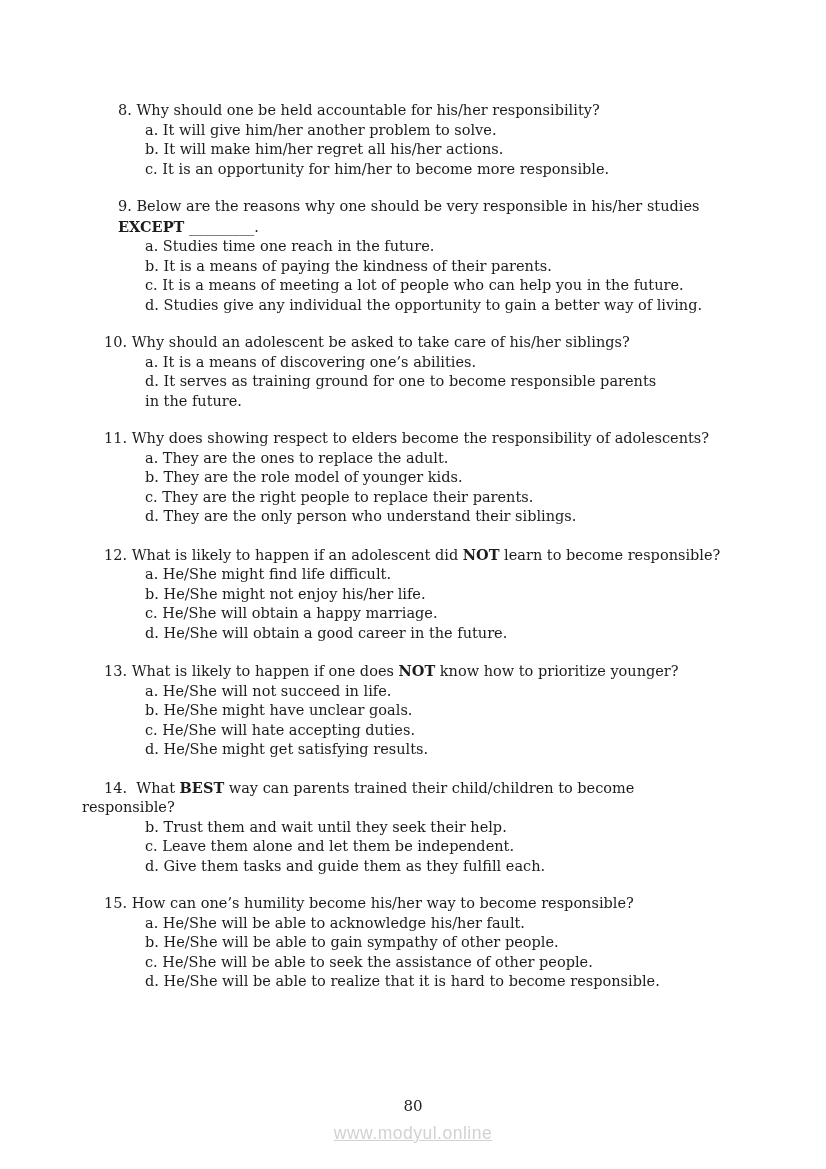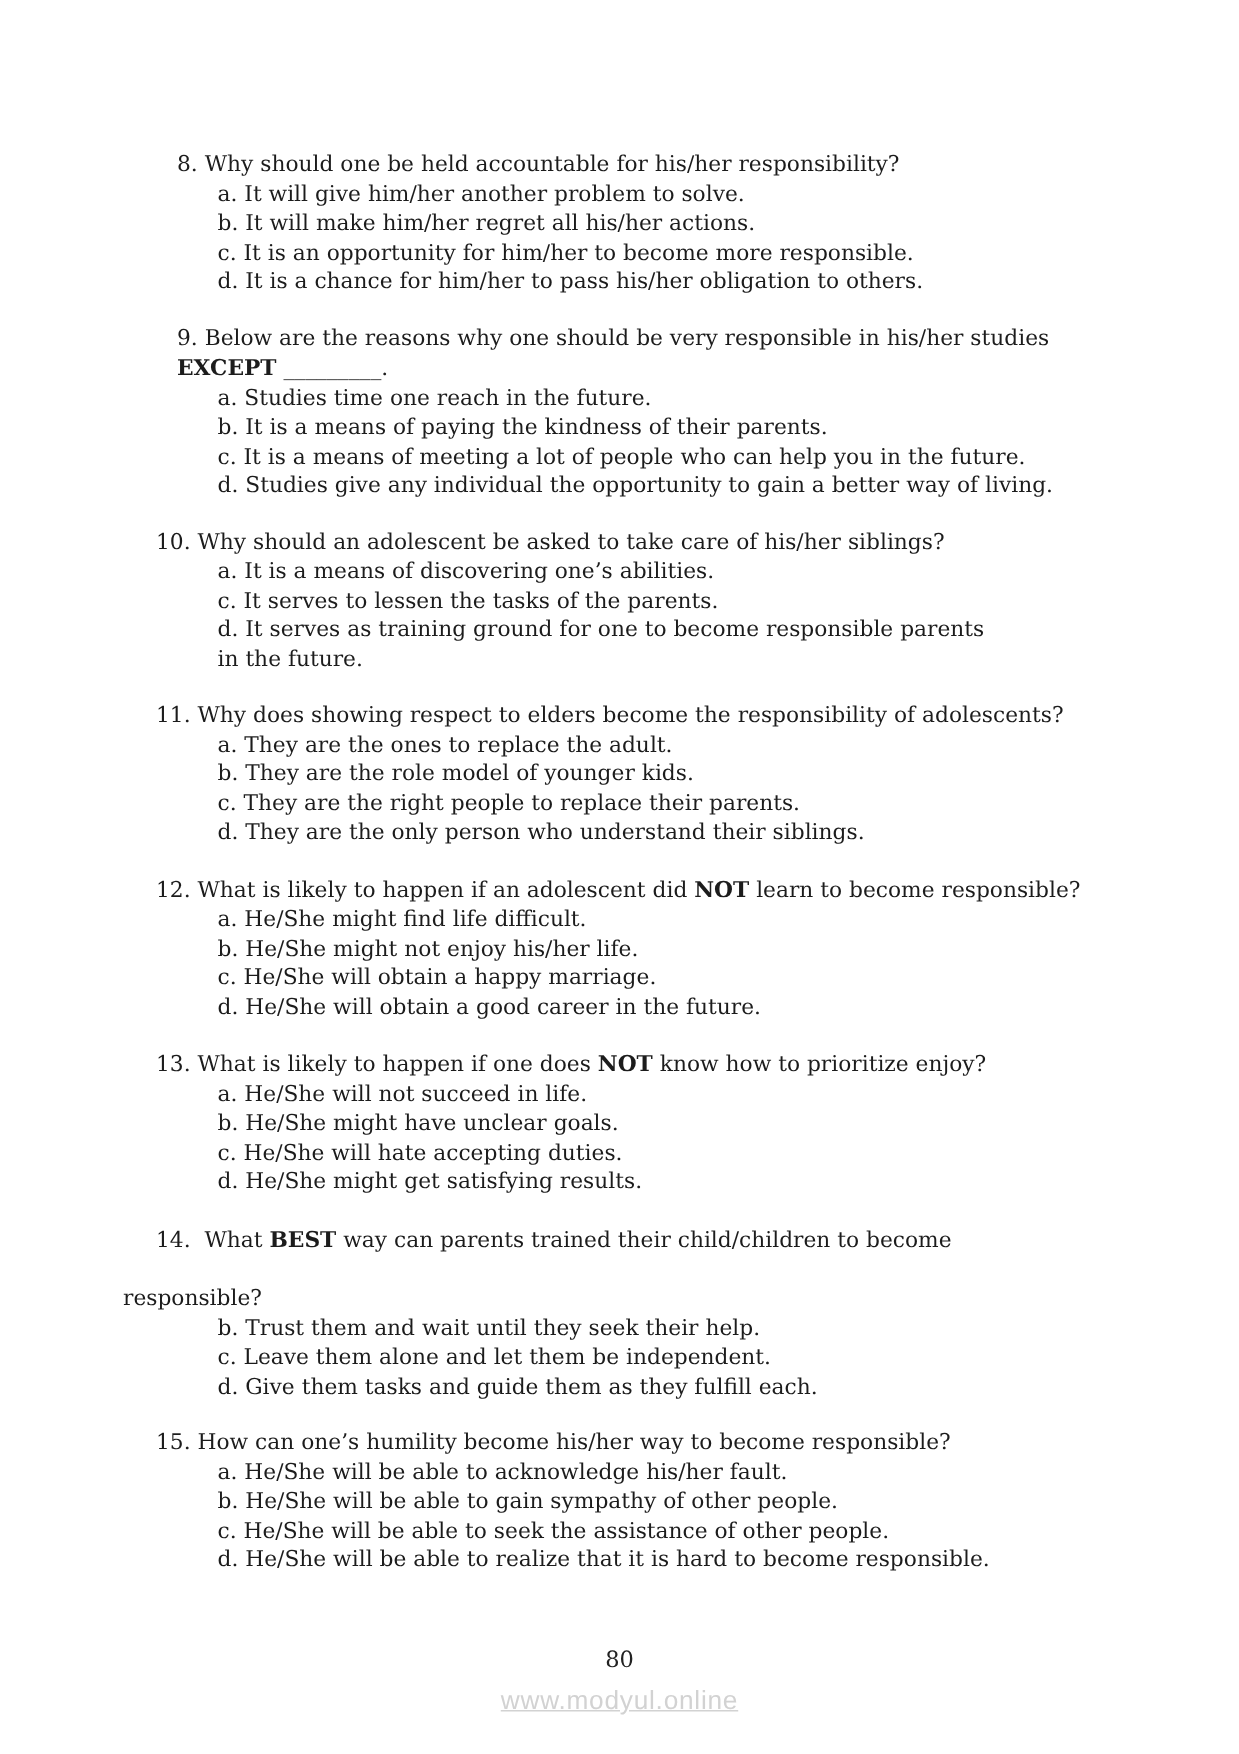--- a/index.html
+++ b/index.html
@@ -22,21 +22,21 @@
     padding: 101px 40px 0 82px;
   }
   .questions { }
   .question { margin-bottom: 18px; }
   .line {
     line-height: 19.5px;
     white-space: pre;
   }
   .l-q1  { padding-left: 36px; }  
   .l-q2  { padding-left: 22px; }  
-  .l-m   { padding-left: 0; margin-top: 20px;    }  
+  .l-m   { padding-left: 0;    }  
   .l-opt { padding-left: 63px; }  
   .b { font-weight: bold; margin-top: 20px; }
   .footer {
     position: absolute;
     left: 0;
     top: 1096px;
     width: 826px;
     text-align: center;
   }
   .page-number {
@@ -58,53 +58,51 @@
 </head>
 <body>
 
 <div class="sheet">
   <div class="questions">
       <div class="question">
         <div class="line l-q1"><span>8. Why should one be held accountable for his/her responsibility?</span></div>
         <div class="line l-opt"><span>a. It will give him/her another problem to solve.</span></div>
         <div class="line l-opt"><span>b. It will make him/her regret all his/her actions.</span></div>
         <div class="line l-opt"><span>c. It is an opportunity for him/her to become more responsible.</span></div>
-        <div class="line l-opt"><span>d. It is a chance for him/her to pass his/her obligation to others.</span></div>
       </div>
       <div class="question">
         <div class="line l-q1"><span>9. Below are the reasons why one should be very responsible in his/her studies</span></div>
         <div class="line l-q1"><span class="b">EXCEPT</span><span> _________.</span></div>
         <div class="line l-opt"><span>a. Studies time one reach in the future.</span></div>
         <div class="line l-opt"><span>b. It is a means of paying the kindness of their parents.</span></div>
         <div class="line l-opt"><span>c. It is a means of meeting a lot of people who can help you in the future.</span></div>
         <div class="line l-opt"><span>d. Studies give any individual the opportunity to gain a better way of living.</span></div>
       </div>
       <div class="question">
         <div class="line l-q2"><span>10. Why should an adolescent be asked to take care of his/her siblings?</span></div>
         <div class="line l-opt"><span>a. It is a means of discovering one’s abilities.</span></div>
-        <div class="line l-opt"><span>c. It serves to lessen the tasks of the parents.</span></div>
         <div class="line l-opt"><span>d. It serves as training ground for one to become responsible parents</span></div>
         <div class="line l-opt"><span>in the future.</span></div>
       </div>
       <div class="question">
         <div class="line l-q2"><span>11. Why does showing respect to elders become the responsibility of adolescents?</span></div>
         <div class="line l-opt"><span>a. They are the ones to replace the adult.</span></div>
         <div class="line l-opt"><span>b. They are the role model of younger kids.</span></div>
         <div class="line l-opt"><span>c. They are the right people to replace their parents.</span></div>
         <div class="line l-opt"><span>d. They are the only person who understand their siblings.</span></div>
       </div>
       <div class="question">
         <div class="line l-q2"><span>12. What is likely to happen if an adolescent did </span><span class="b">NOT</span><span> learn to become responsible?</span></div>
         <div class="line l-opt"><span>a. He/She might find life difficult.</span></div>
         <div class="line l-opt"><span>b. He/She might not enjoy his/her life.</span></div>
         <div class="line l-opt"><span>c. He/She will obtain a happy marriage.</span></div>
         <div class="line l-opt"><span>d. He/She will obtain a good career in the future.</span></div>
       </div>
       <div class="question">
-        <div class="line l-q2"><span>13. What is likely to happen if one does </span><span class="b">NOT</span><span> know how to prioritize enjoy?</span></div>
+        <div class="line l-q2"><span>13. What is likely to happen if one does </span><span class="b">NOT</span><span> know how to prioritize younger?</span></div>
         <div class="line l-opt"><span>a. He/She will not succeed in life.</span></div>
         <div class="line l-opt"><span>b. He/She might have unclear goals.</span></div>
         <div class="line l-opt"><span>c. He/She will hate accepting duties.</span></div>
         <div class="line l-opt"><span>d. He/She might get satisfying results.</span></div>
       </div>
       <div class="question">
         <div class="line l-q2"><span>14.  What </span><span class="b">BEST</span><span> way can parents trained their child/children to become</span></div>
         <div class="line l-m"><span>responsible?</span></div>
         <div class="line l-opt"><span>b. Trust them and wait until they seek their help.</span></div>
         <div class="line l-opt"><span>c. Leave them alone and let them be independent.</span></div>

